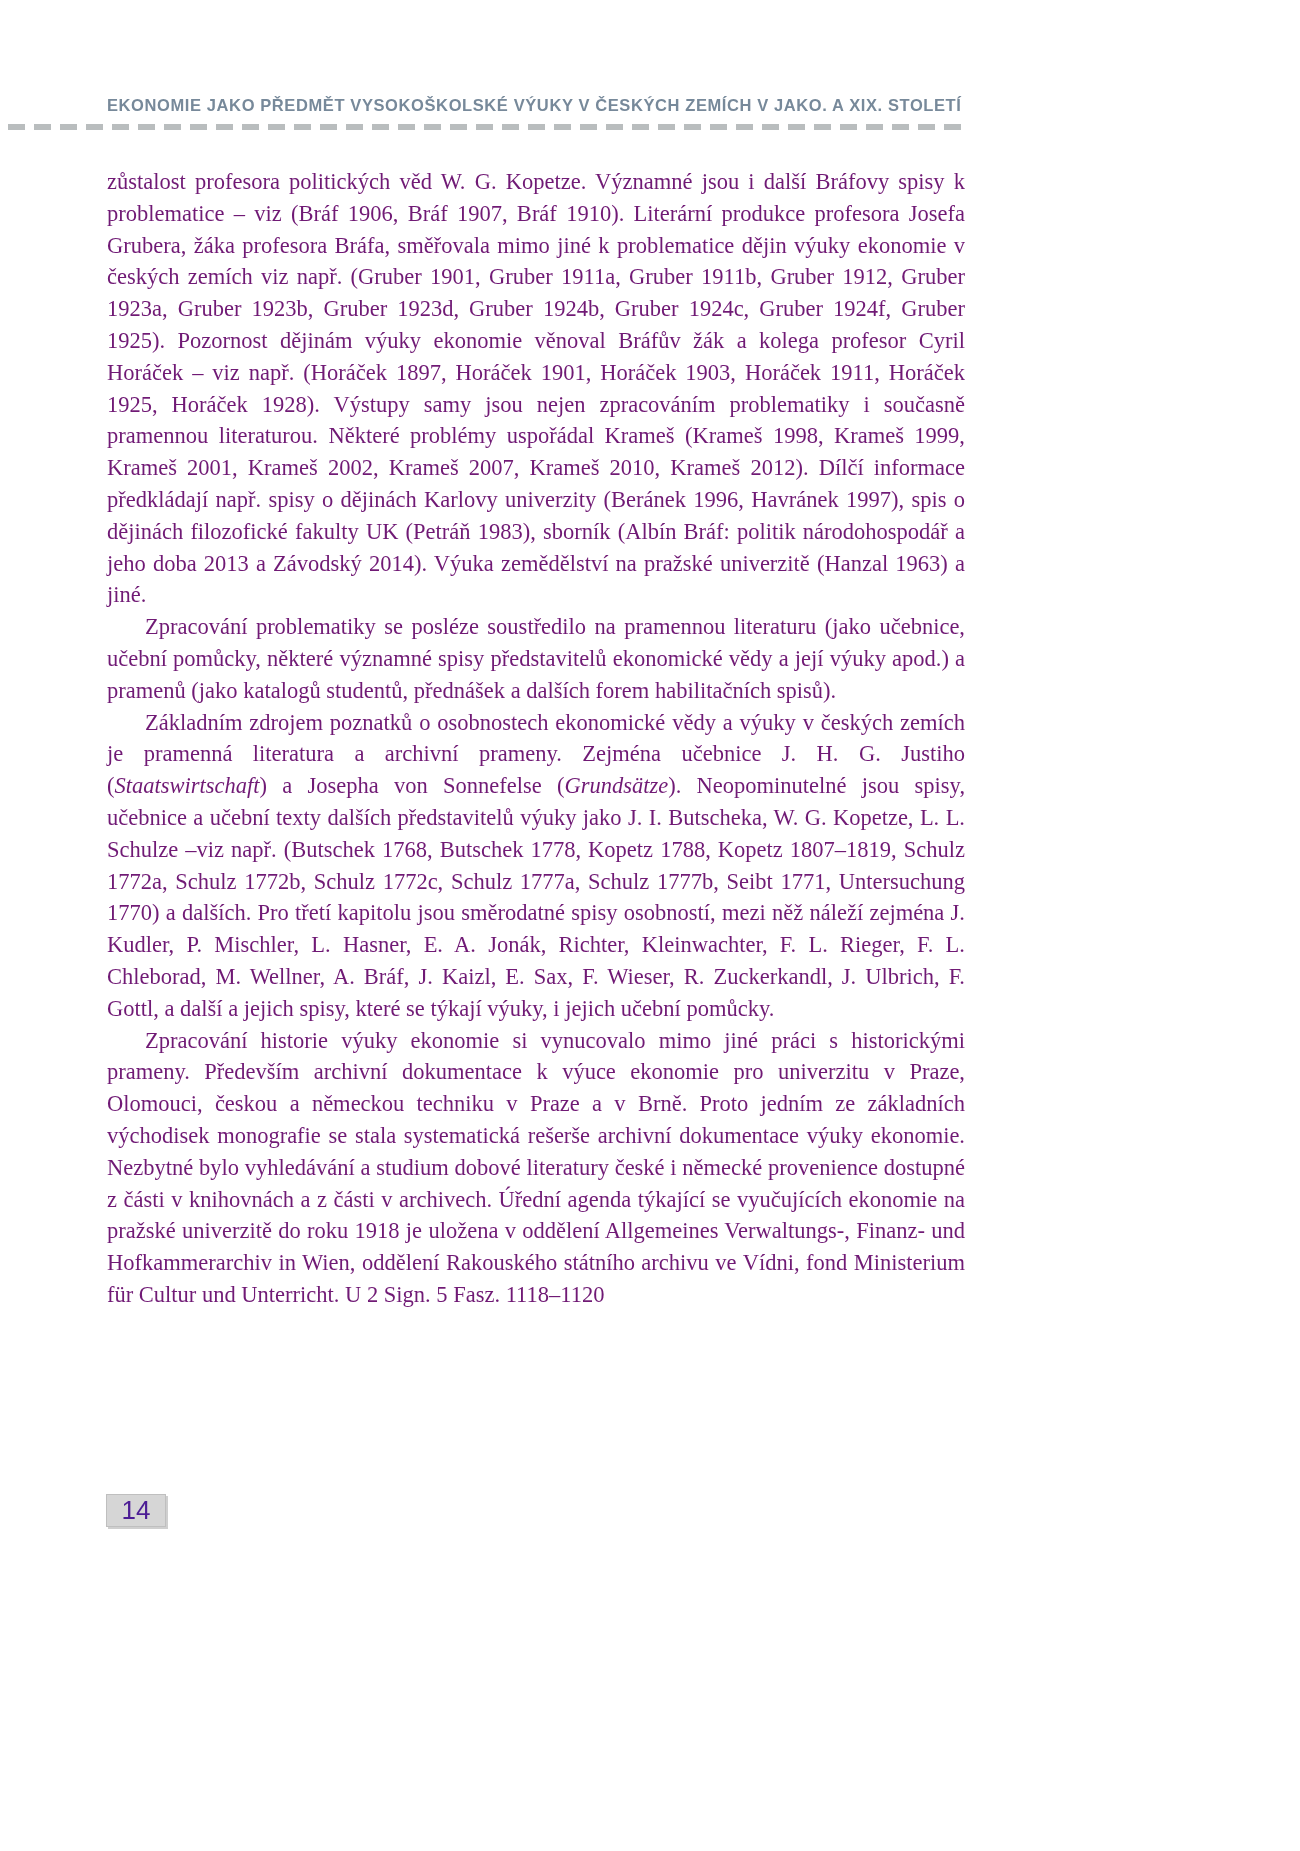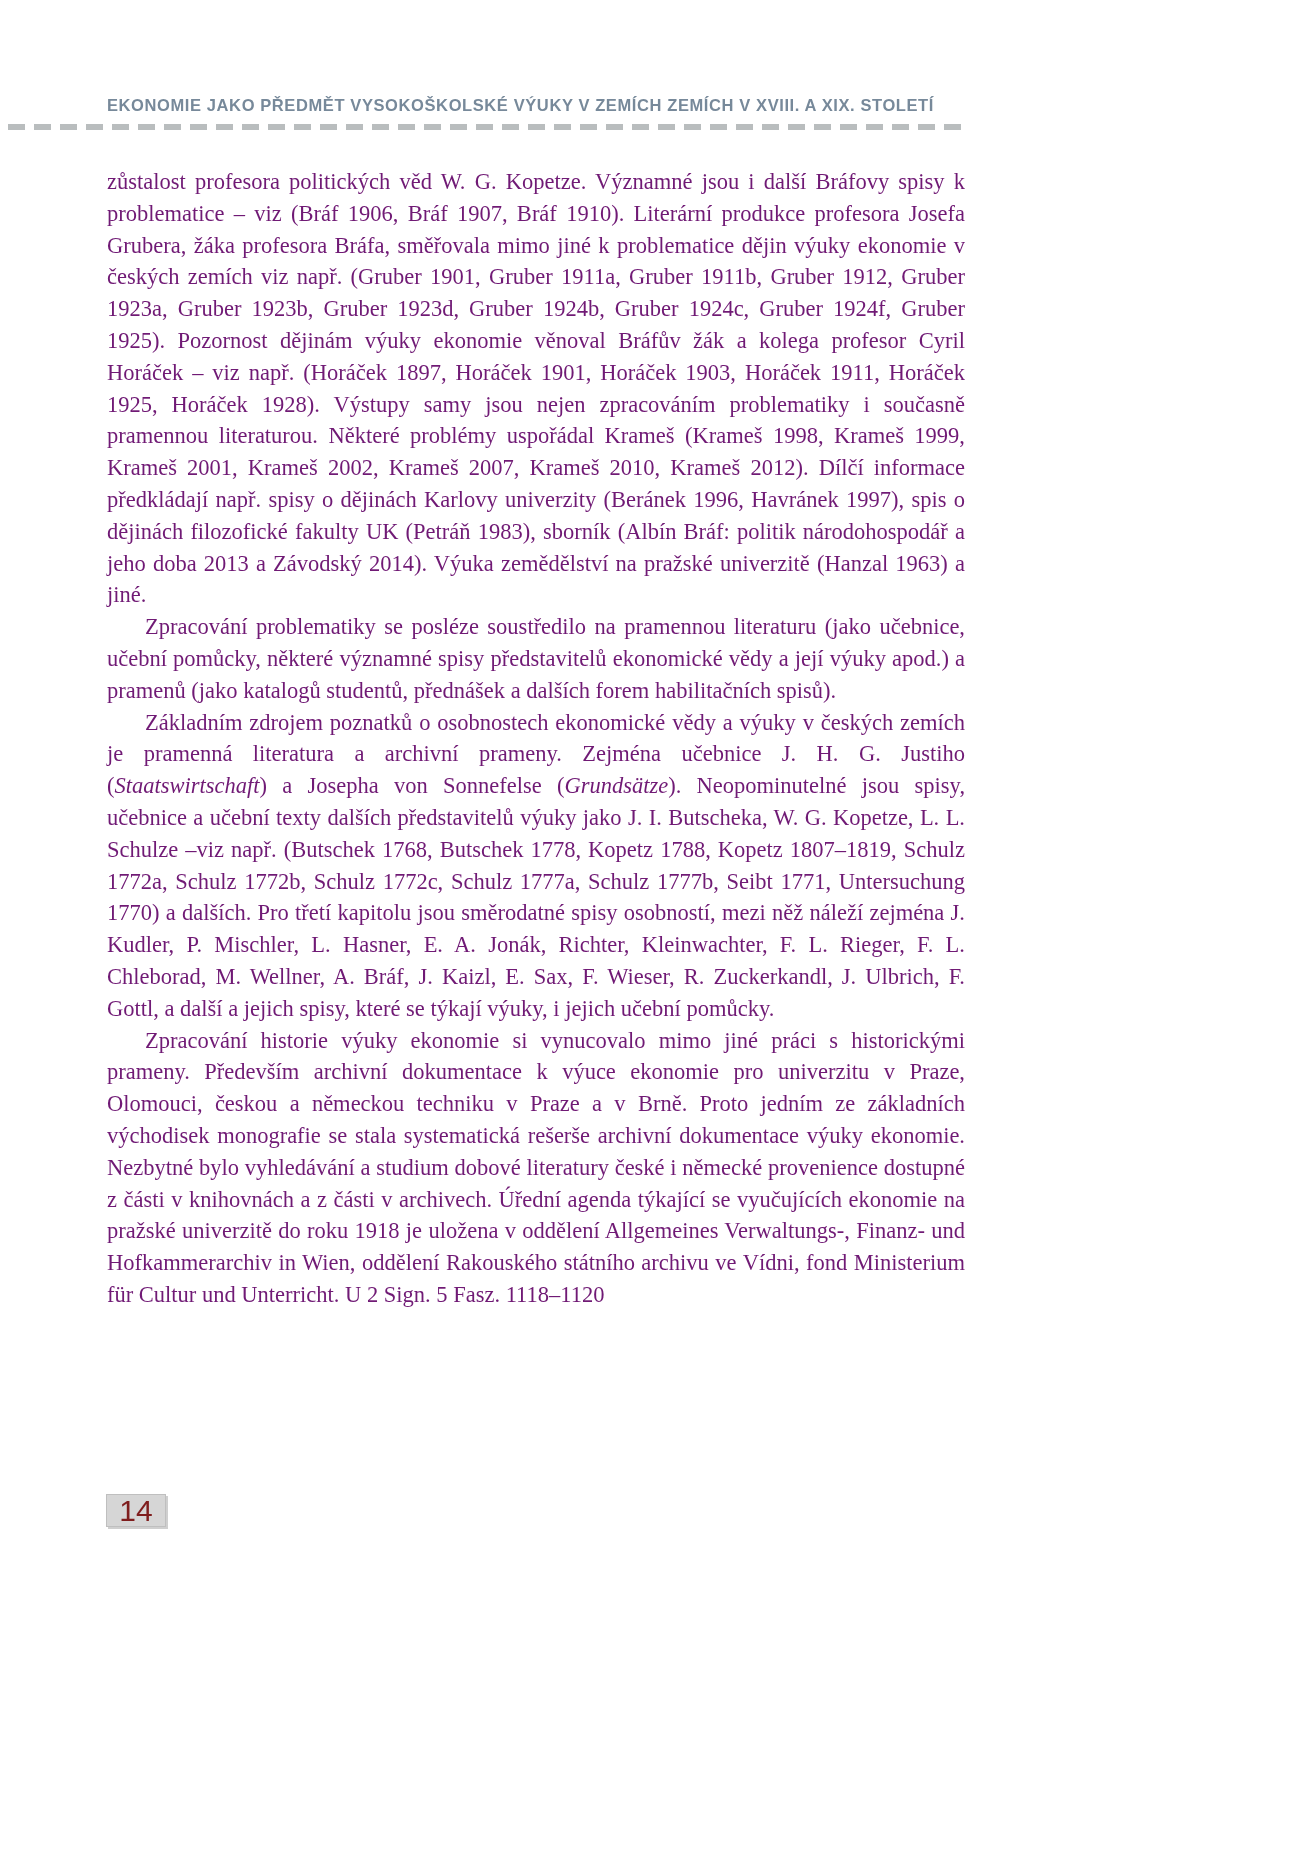--- a/index.html
+++ b/index.html
@@ -61,31 +61,31 @@
     height: 33px;
     background: #d6d6d6;
     border: 1px solid #bfbfbf;
     box-shadow: 2px 2px 0 #cfcfcf;
     display: flex;
     align-items: center;
     justify-content: center;
   }
   .footer-box span {
     font-family: "Liberation Sans", sans-serif;
-    font-size: 30px;
-    color: #7f1d1d;
+    font-size: 26px;
+    color: #4c1d95;
   }
 </style>
 </head>
 <body>
 
 <div class="page">
 
   <div>
-    <div class="header-title">EKONOMIE JAKO PŘEDMĚT VYSOKOŠKOLSKÉ VÝUKY V ZEMÍCH ZEMÍCH V XVIII. A XIX. STOLETÍ</div>
+    <div class="header-title">EKONOMIE JAKO PŘEDMĚT VYSOKOŠKOLSKÉ VÝUKY V ČESKÝCH ZEMÍCH V JAKO. A XIX. STOLETÍ</div>
     <div class="divider"></div>
   </div>
 
   <div class="body-text" id="body-text">
       <p class="para"><span>zůstalost profesora politických věd W. G. Kopetze. Významné jsou i další Bráfovy spisy k problematice – viz (Bráf 1906, Bráf 1907, Bráf 1910). Literární produkce profesora Josefa Grubera, žáka profesora Bráfa, směřovala mimo jiné k problematice dějin výuky ekonomie v českých zemích viz např. (Gruber 1901, Gruber 1911a, Gruber 1911b, Gruber 1912, Gruber 1923a, Gruber 1923b, Gruber 1923d, Gruber 1924b, Gruber 1924c, Gruber 1924f, Gruber 1925). Pozornost dějinám výuky ekonomie věnoval Bráfův žák a kolega profesor Cyril Horáček – viz např. (Horáček 1897, Horáček 1901, Horáček 1903, Horáček 1911, Horáček 1925, Horáček 1928). Výstupy samy jsou nejen zpracováním problematiky i současně pramennou literaturou. Některé problémy uspořádal Krameš (Krameš 1998, Krameš 1999, Krameš 2001, Krameš 2002, Krameš 2007, Krameš 2010, Krameš 2012). Dílčí informace předkládají např. spisy o dějinách Karlovy univerzity (Beránek 1996, Havránek 1997), spis o dějinách filozofické fakulty UK (Petráň 1983), sborník (Albín Bráf: politik národohospodář a jeho doba 2013 a Závodský 2014). Výuka zemědělství na pražské univerzitě (Hanzal 1963) a jiné.</span></p>
       <p class="para indent"><span>Zpracování problematiky se posléze soustředilo na pramennou literaturu (jako učebnice, učební pomůcky, některé významné spisy představitelů ekonomické vědy a její výuky apod.) a pramenů (jako katalogů studentů, přednášek a dalších forem habilitačních spisů).</span></p>
       <p class="para indent"><span>Základním zdrojem poznatků o osobnostech ekonomické vědy a výuky v českých zemích je pramenná literatura a archivní prameny. Zejména učebnice J. H. G. Justiho (</span><i>Staatswirtschaft</i><span>) a Josepha von Sonnefelse (</span><i>Grundsätze</i><span>). Neopominutelné jsou spisy, učebnice a učební texty dalších představitelů výuky jako J. I. Butscheka, W. G. Kopetze, L. L. Schulze –viz např. (Butschek 1768, Butschek 1778, Kopetz 1788, Kopetz 1807–1819, Schulz 1772a, Schulz 1772b, Schulz 1772c, Schulz 1777a, Schulz 1777b, Seibt 1771, Untersuchung 1770) a dalších. Pro třetí kapitolu jsou směrodatné spisy osobností, mezi něž náleží zejména J. Kudler, P. Mischler, L. Hasner, E. A. Jonák, Richter, Kleinwachter, F. L. Rieger, F. L. Chleborad, M. Wellner, A. Bráf, J. Kaizl, E. Sax, F. Wieser, R. Zuckerkandl, J. Ulbrich, F. Gottl, a další a jejich spisy, které se týkají výuky, i jejich učební pomůcky.</span></p>
       <p class="para indent"><span>Zpracování historie výuky ekonomie si vynucovalo mimo jiné práci s historickými prameny. Především archivní dokumentace k výuce ekonomie pro univerzitu v Praze, Olomouci, českou a německou techniku v Praze a v Brně. Proto jedním ze základních východisek monografie se stala systematická rešerše archivní dokumentace výuky ekonomie. Nezbytné bylo vyhledávání a studium dobové literatury české i německé provenience dostupné z části v knihovnách a z části v archivech. Úřední agenda týkající se vyučujících ekonomie na pražské univerzitě do roku 1918 je uložena v oddělení Allgemeines Verwaltungs-, Finanz- und Hofkammerarchiv in Wien, oddělení Rakouského státního archivu ve Vídni, fond Ministerium für Cultur und Unterricht. U 2 Sign. 5 Fasz. 1118–1120</span></p>
     </div>
 

